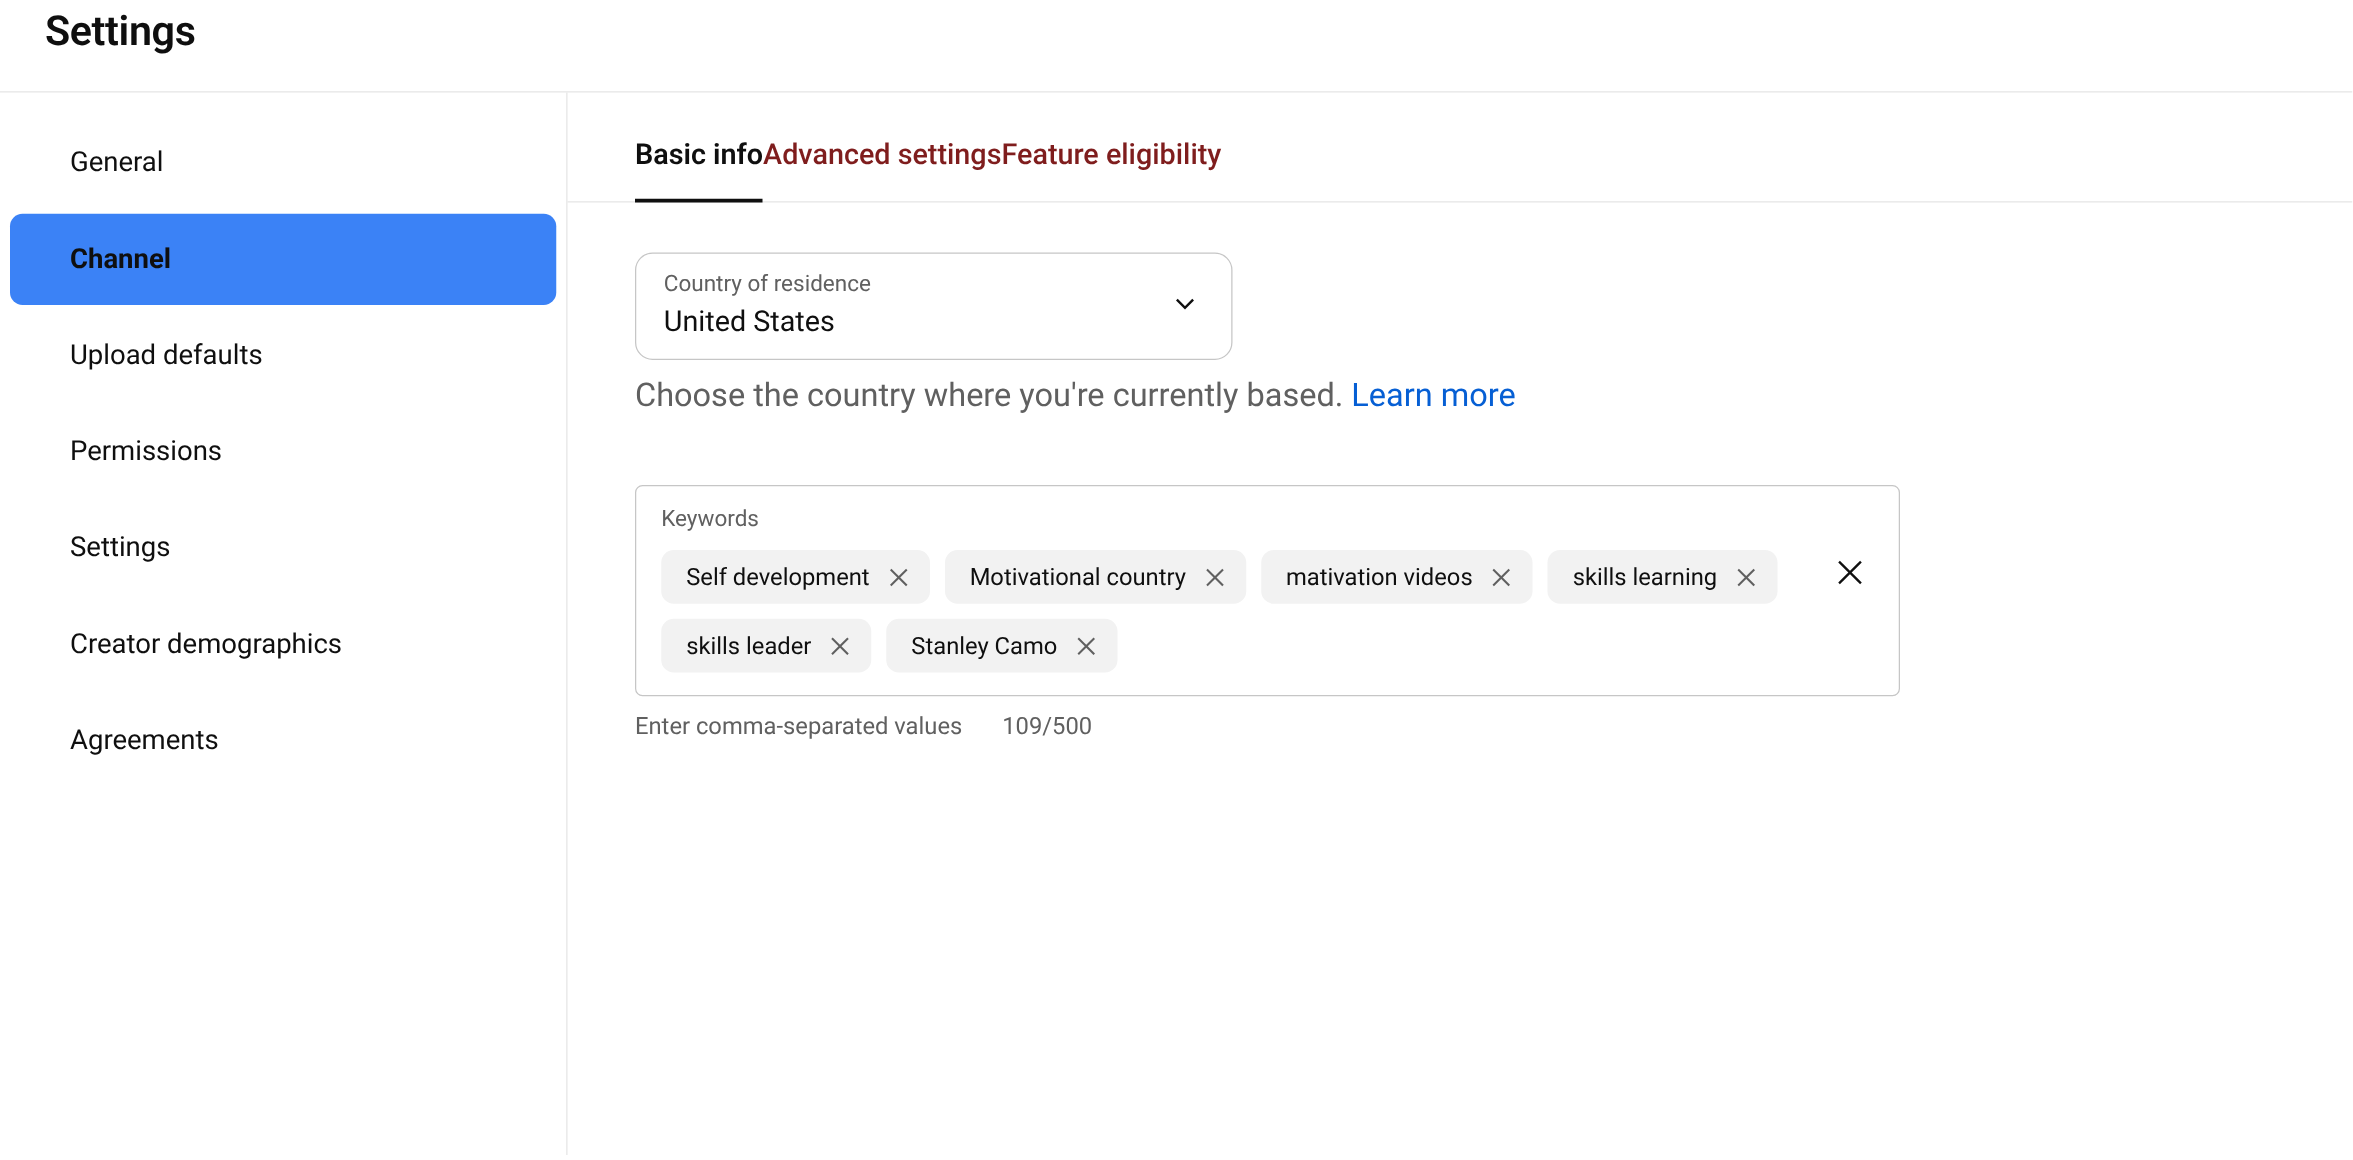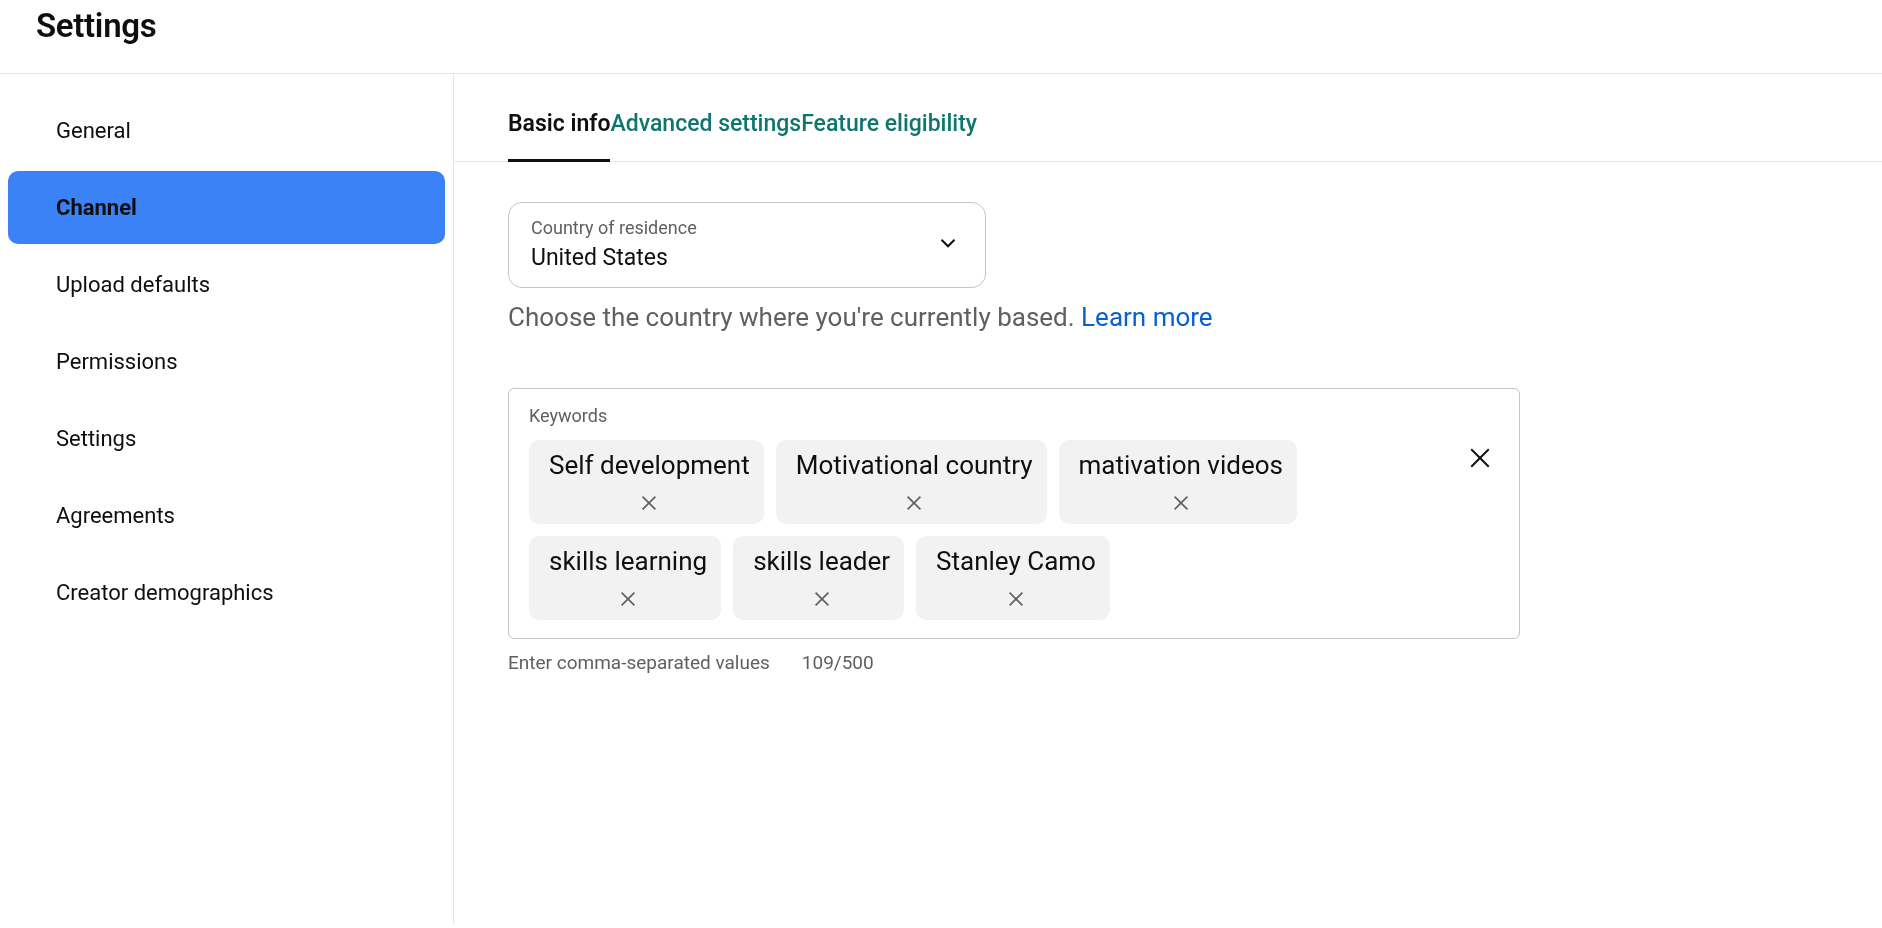--- a/index.html
+++ b/index.html
@@ -50,21 +50,21 @@
       padding: 0;
     }
     .tabs {
       display: flex;
       padding: 36px 54px 0;
       border-bottom: 1px solid #e5e5e5;
     }
     .tab {
       font-size: 23px;
       font-weight: 500;
-      color: #0f766e;
+      color: #7f1d1d;
       padding-bottom: 24px;
       cursor: pointer;
       position: relative;
     }
     .tab.active {
       color: #0f0f0f;
       font-weight: 600;
     }
     .tab.active::after {
       content: '';
@@ -130,24 +130,23 @@
       flex-wrap: wrap;
       gap: 12px;
       padding-right: 60px;
     }
     .chip {
       display: inline-flex;
       align-items: center;
       background: #f2f2f2;
       border-radius: 10px;
       padding: 10px 14px 10px 20px;
-      font-size: 26px;
+      font-size: 19px;
       color: #0f0f0f;
       gap: 12px;
-      flex-direction: column;
     }
     .chip-x {
       display: inline-flex;
       cursor: pointer;
     }
     .clear-all {
       position: absolute;
       right: 24px;
       top: 54px;
       cursor: pointer;
@@ -168,22 +167,22 @@
   <div class="header">
     <div class="header-title">Settings</div>
   </div>
   <div class="body">
     <div class="sidebar" id="sidebar">
         <div class="sidebar-item">General</div>
         <div class="sidebar-item active">Channel</div>
         <div class="sidebar-item">Upload defaults</div>
         <div class="sidebar-item">Permissions</div>
         <div class="sidebar-item">Settings</div>
+        <div class="sidebar-item">Creator demographics</div>
         <div class="sidebar-item">Agreements</div>
-        <div class="sidebar-item">Creator demographics</div>
       </div>
     <div class="main">
       <div class="tabs" id="tabs">
           <div class="tab active">Basic info</div>
           <div class="tab">Advanced settings</div>
           <div class="tab">Feature eligibility</div>
         </div>
       <div class="content">
         <div class="field-group">
           <div class="dropdown">

